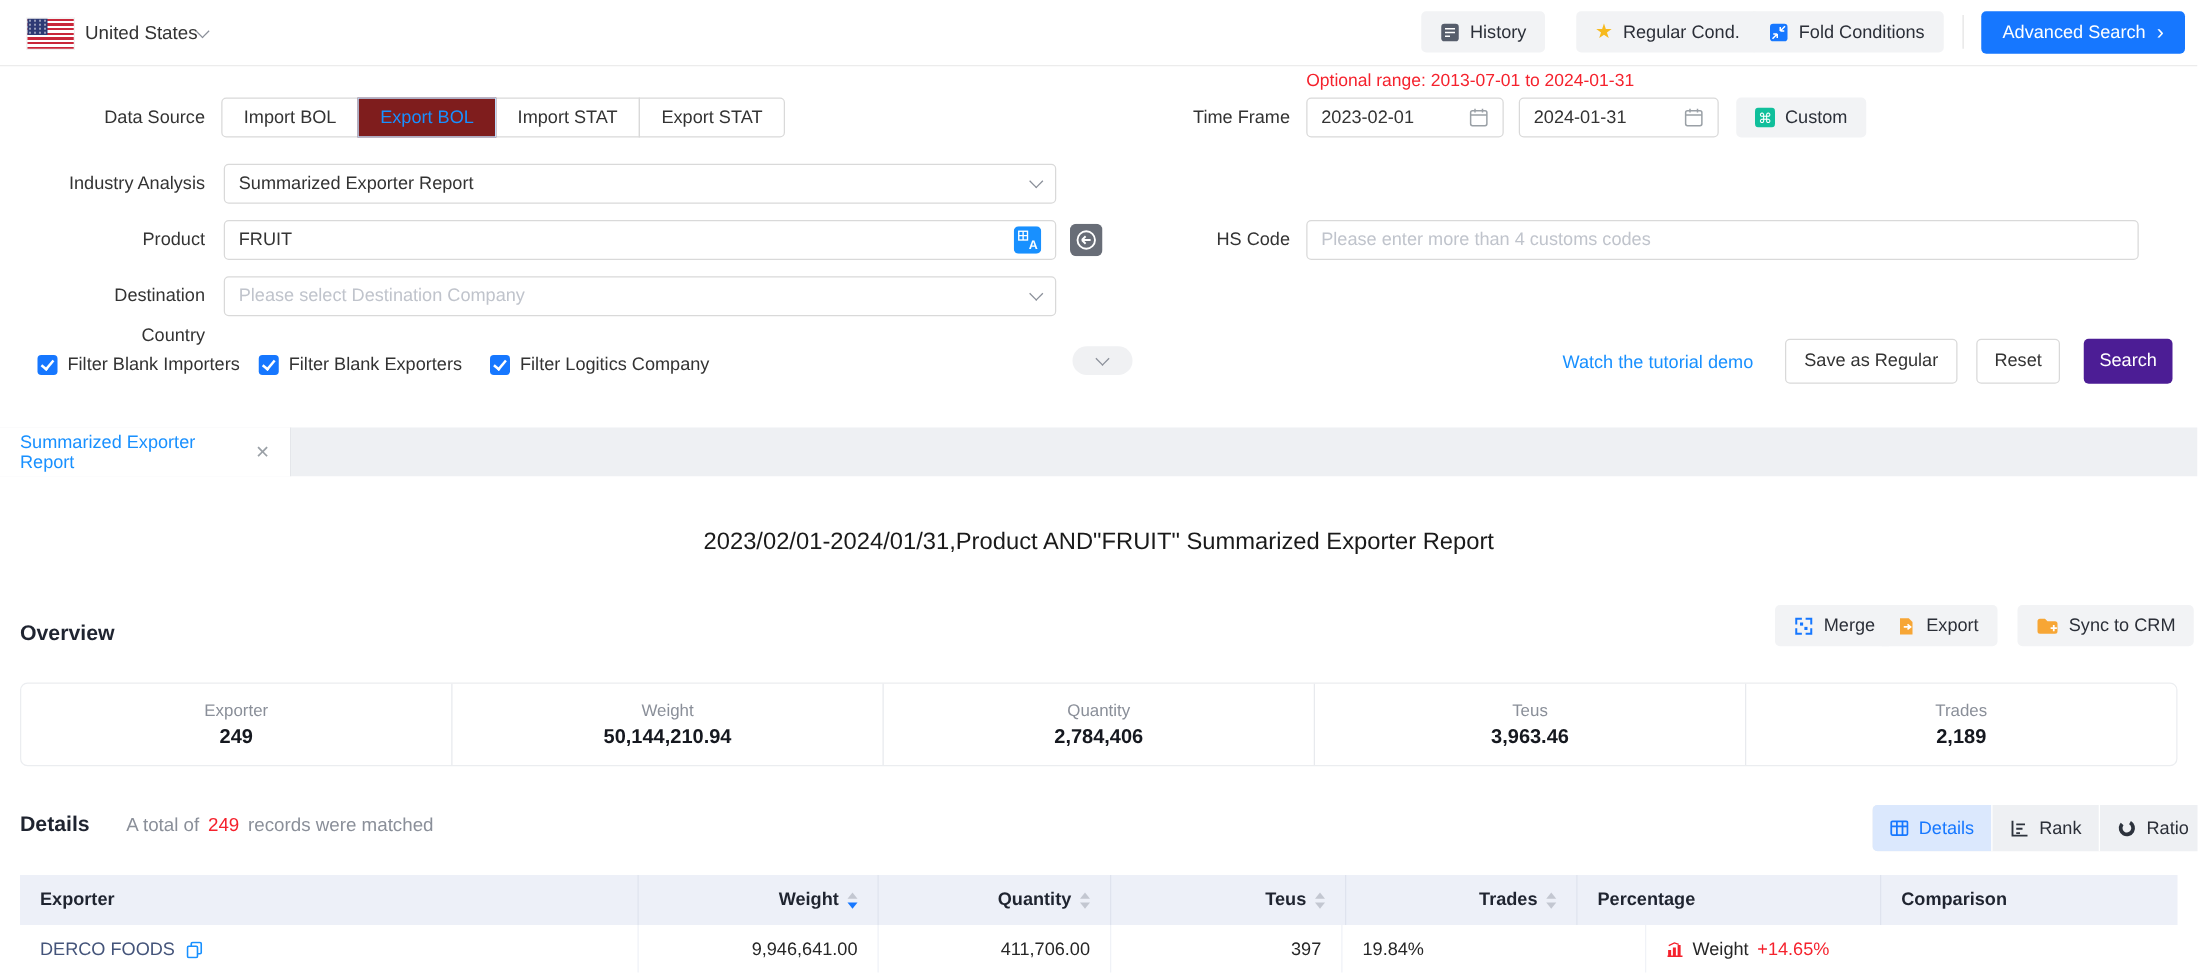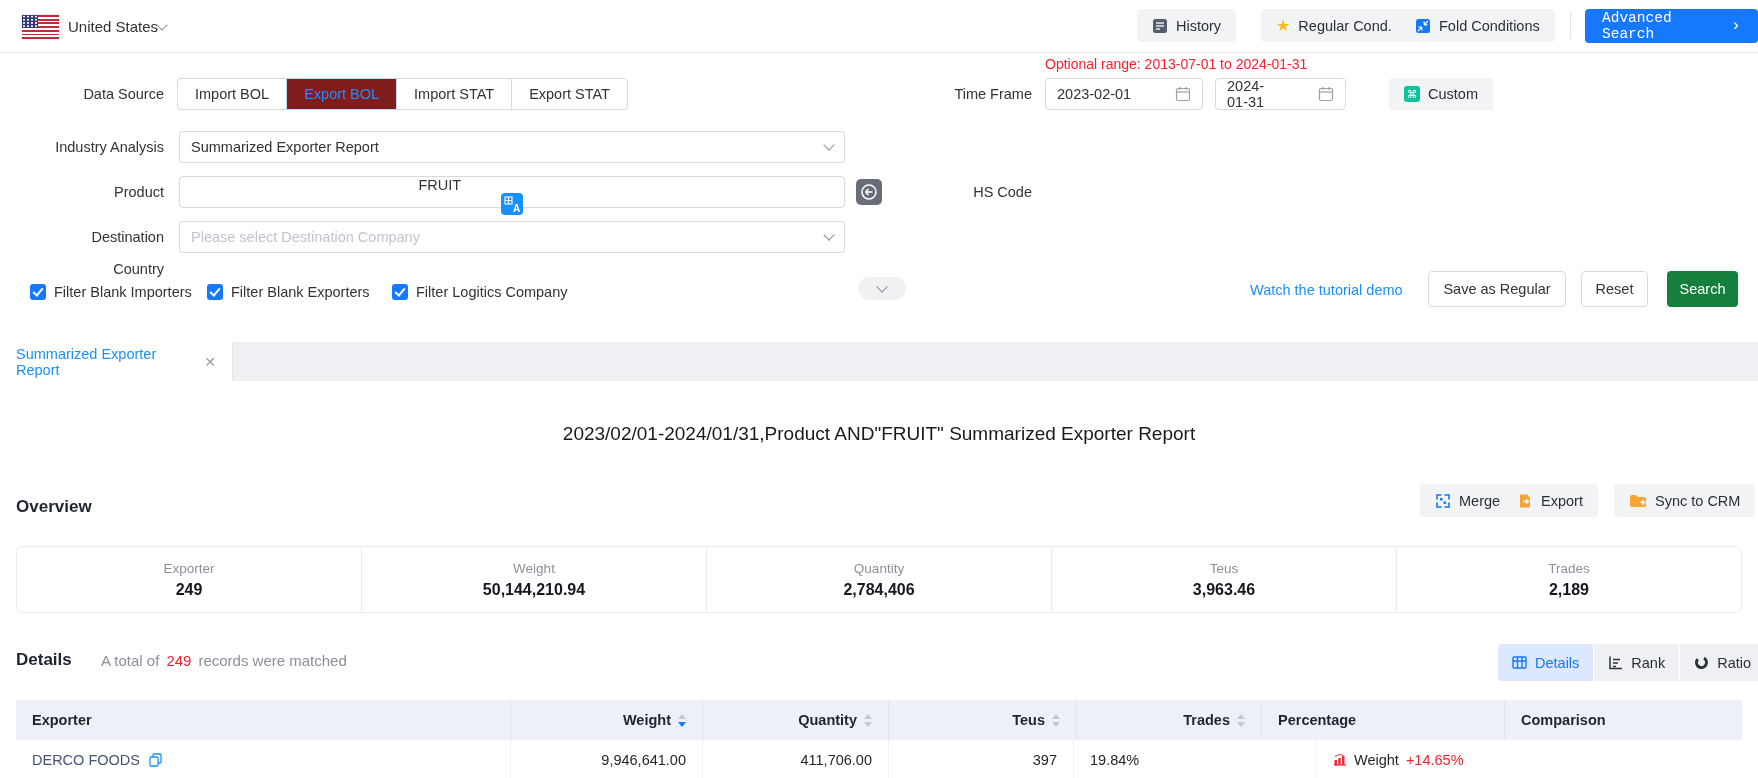--- a/index.html
+++ b/index.html
@@ -17,65 +17,65 @@
     background-image:radial-gradient(#fff .7px, transparent .9px); background-size:4px 3.2px; }
   .country { left:68px; top:18px; font-size:15px; color:#333; }
   .chev { display:inline-block; width:8px; height:8px; border-right:1.6px solid #8a8f99;
     border-bottom:1.6px solid #8a8f99; transform:rotate(45deg); }
   .country-chev { left:158px; top:21px; }
   .gbtn { display:flex; align-items:center; gap:8px; background:#f2f3f5; border-radius:4px;
     height:33px; padding:0 15px; font-size:14.5px; color:#2b2f38; cursor:pointer; }
   .star-ic { color:#f7ba1e; font-size:16px; line-height:1; }
   .vdiv { left:1570px; top:12px; width:1px; height:27px; background:#e3e3e3; }
   .adv-btn { left:1585px; top:9px; height:34px; display:flex; align-items:center; gap:9px;
-    background:#1677ff; color:#fff; border-radius:4px; padding:0 17px; font-size:14.5px; cursor:pointer;font-family:Liberation Mono, monospace; }
+    background:#1677ff; color:#fff; border-radius:4px; padding:0 17px; font-size:14.5px; cursor:pointer; }
   .adv-chev { font-size:17px; line-height:1; margin-top:-2px; }
 
   
   .flabel { width:164px; text-align:right; font-size:14.5px; color:#333; line-height:32px; }
   .rlabel { width:92px; text-align:right; font-size:14.5px; color:#333; line-height:32px; left:940px; }
   .opt-range { left:1045px; top:56px; color:#f5222d; font-size:14px; }
 
   .seg { left:177px; top:78px; display:flex; }
   .seg .seg-btn { height:32px; padding:0 17px; background:#fff; border:1px solid #d9d9d9;
     font-size:14.5px; color:#333; line-height:30px; margin-left:-1px; cursor:pointer; }
   .seg .seg-btn:first-child { border-radius:4px 0 0 4px; margin-left:0; }
   .seg .seg-btn:last-child { border-radius:0 4px 4px 0; }
   .seg .seg-btn.active { background:#7f1d1d; color:#1890ff; border-color:#bcdcfa; position:relative; z-index:1; }
 
   .inp { background:#fff; border:1px solid #d9d9d9; border-radius:4px; height:32px;
     display:flex; align-items:center; padding:0 11px; font-size:14.5px; color:#333; }
   .inp .grow { flex:1; }
   .placeholder { color:#c0c4cc; }
   .date1 { left:1045px; top:78px; width:158px; }
-  .date2 { left:1215px; top:78px; width:131px;gap:43px; }
+  .date2 { left:1215px; top:78px; width:160px;gap:43px; }
   .custom-btn { left:1389px; top:78px; height:32px; }
 
   .sel-ind  { left:179px; top:131px; width:666px; }
-  .inp-prod { left:179px; top:176px; width:666px;flex-direction:column; }
+  .inp-prod { left:179px; top:176px; width:666px; }
   .sel-dest { left:179px; top:221px; width:666px; }
   .inp-hs   { left:1045px; top:176px; width:666px; }
   .inp-hs input { border:none; outline:none; width:100%; font-size:14.5px; font-family:inherit; color:#333; }
   .inp-hs input::placeholder { color:#c0c4cc; }
   .inp-prod input { border:none; outline:none; flex:1; font-size:14.5px; font-family:inherit; color:#333; }
   .syn-btn { left:856px; top:179px; cursor:pointer; }
 
   .cbrow { top:284px; display:flex; align-items:center; gap:8px; font-size:14.5px; color:#333; }
   .cb { width:16px; height:16px; background:#1677ff; border-radius:3px; position:relative; cursor:pointer; }
   .cb::after { content:""; position:absolute; left:5px; top:2px; width:4px; height:8px;
     border:solid #fff; border-width:0 2px 2px 0; transform:rotate(40deg); }
   .collapse-pill { left:858px; top:277px; width:48px; height:23px; background:#f0f1f3; border-radius:12px;
     display:flex; align-items:center; justify-content:center; cursor:pointer; }
   .collapse-pill .chev { margin-top:-3px; }
   .tutorial { left:1250px; top:282px; color:#1890ff; font-size:14.5px; cursor:pointer; }
   .wbtn { height:36px; background:#fff; border:1px solid #d9d9d9; border-radius:4px;
     display:flex; align-items:center; justify-content:center; font-size:14.5px; color:#333; cursor:pointer; }
   .save-btn { left:1428px; top:271px; width:138px; }
   .reset-btn { left:1581px; top:271px; width:67px; }
-  .search-btn { left:1667px; top:271px; width:71px; height:36px; background:#15803d; color:#fff;
+  .search-btn { left:1667px; top:271px; width:71px; height:36px; background:#4c1d95; color:#fff;
     border-radius:4px; display:flex; align-items:center; justify-content:center; font-size:14.5px; cursor:pointer; }
 
   
   .strip { left:0; top:342px; width:1758px; height:39px; background:#eef0f3; }
   .tab { position:absolute; left:0; top:0; width:233px; height:39px; background:#fff;
     display:flex; align-items:center; padding:0 16px; gap:11px; border-right:1px solid #e4e6ea; cursor:pointer; }
   .tab-title { color:#1890ff; font-size:14.5px; }
   .tab-close { color:#9aa0a6; font-size:14px; cursor:pointer; }
 
   
@@ -232,20 +232,23 @@
   </div>
   <span class="abs icon syn-btn">
       <svg width="26" height="26">
         <rect width="26" height="26" rx="5" fill="#686d77"></rect>
         <circle cx="13" cy="13" r="7" fill="none" stroke="#fff" stroke-width="1.5"></circle>
         <path d="M9.5 13 h7 M9.5 13 l3 -3 M9.5 13 l3 3" stroke="#fff" stroke-width="1.5" fill="none"></path>
       </svg>
     </span>
 
   <div class="abs rlabel" style="top:176px;">HS Code</div>
+  <div class="abs inp inp-hs">
+    <input placeholder="Please enter more than 4 customs codes" style="">
+  </div>
 
   <div class="abs flabel" style="left:0;top:221px;padding-left:48px;">Destination Country</div>
   <div class="abs inp sel-dest">
     <span class="grow placeholder">Please select Destination Company</span>
     <span class="chev" style="margin-top:-4px;"></span>
   </div>
 
   <div class="abs cbrow" style="left:30px;">
     <span class="cb"></span>
     <span>Filter Blank Importers</span>

